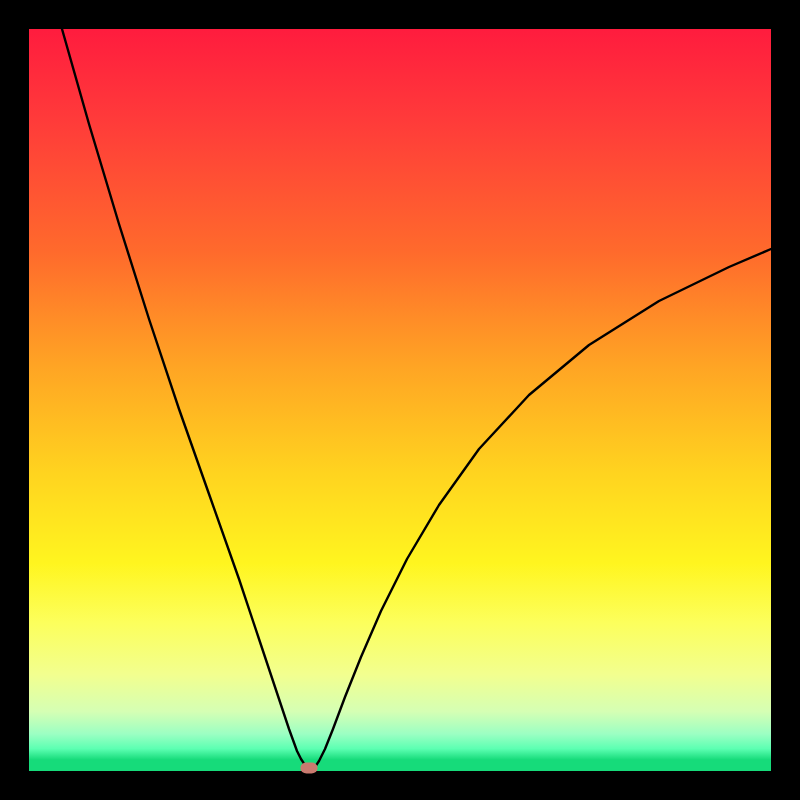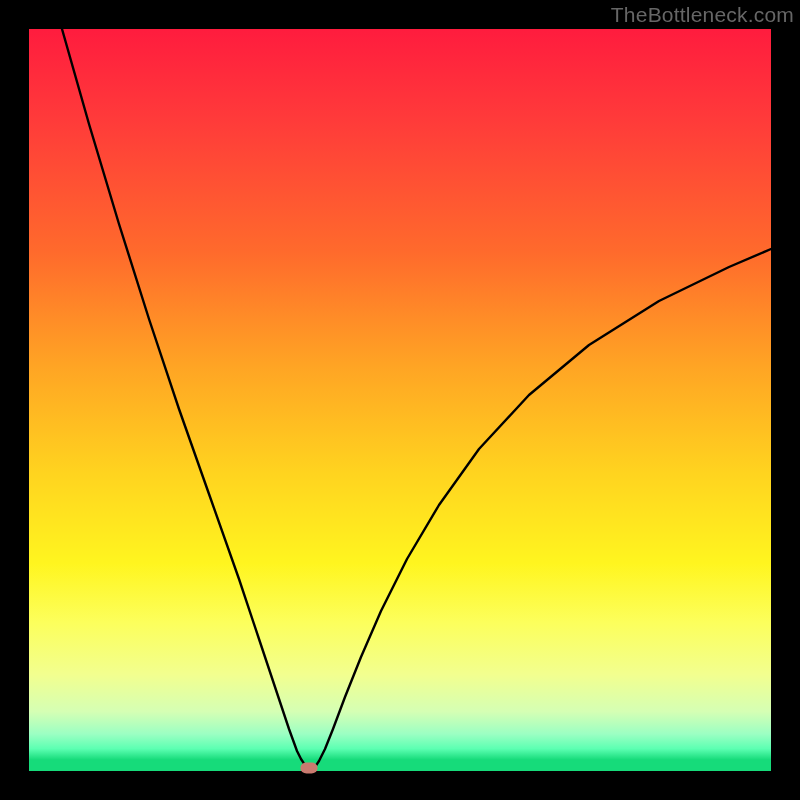--- a/index.html
+++ b/index.html
@@ -68,14 +68,13 @@
 </head>
 <body>
 
 <div class="frame">
   <div class="plot">
     <svg class="curve" viewBox="0 0 742 742" preserveAspectRatio="none">
       <path fill="none" stroke="#000" stroke-width="2.4" stroke-linecap="round" stroke-linejoin="round" d="M 33 0 L 60 95 L 90 195 L 120 290 L 150 380 L 180 465 L 210 550 L 230 610 L 250 670 L 260 700 L 268 722 L 272 730 L 276 736 L 279 739 L 282 740 L 286 738 L 290 732 L 296 720 L 304 700 L 316 668 L 332 628 L 352 582 L 378 530 L 410 476 L 450 420 L 500 366 L 560 316 L 630 272 L 700 238 L 742 220"></path>
     </svg>
     <div class="marker" style="left: 280px; top: 739px;"></div>
   </div>
-  <div class="watermark">TheBottleneck.com</div>
 </div>
 
 </body></html>

